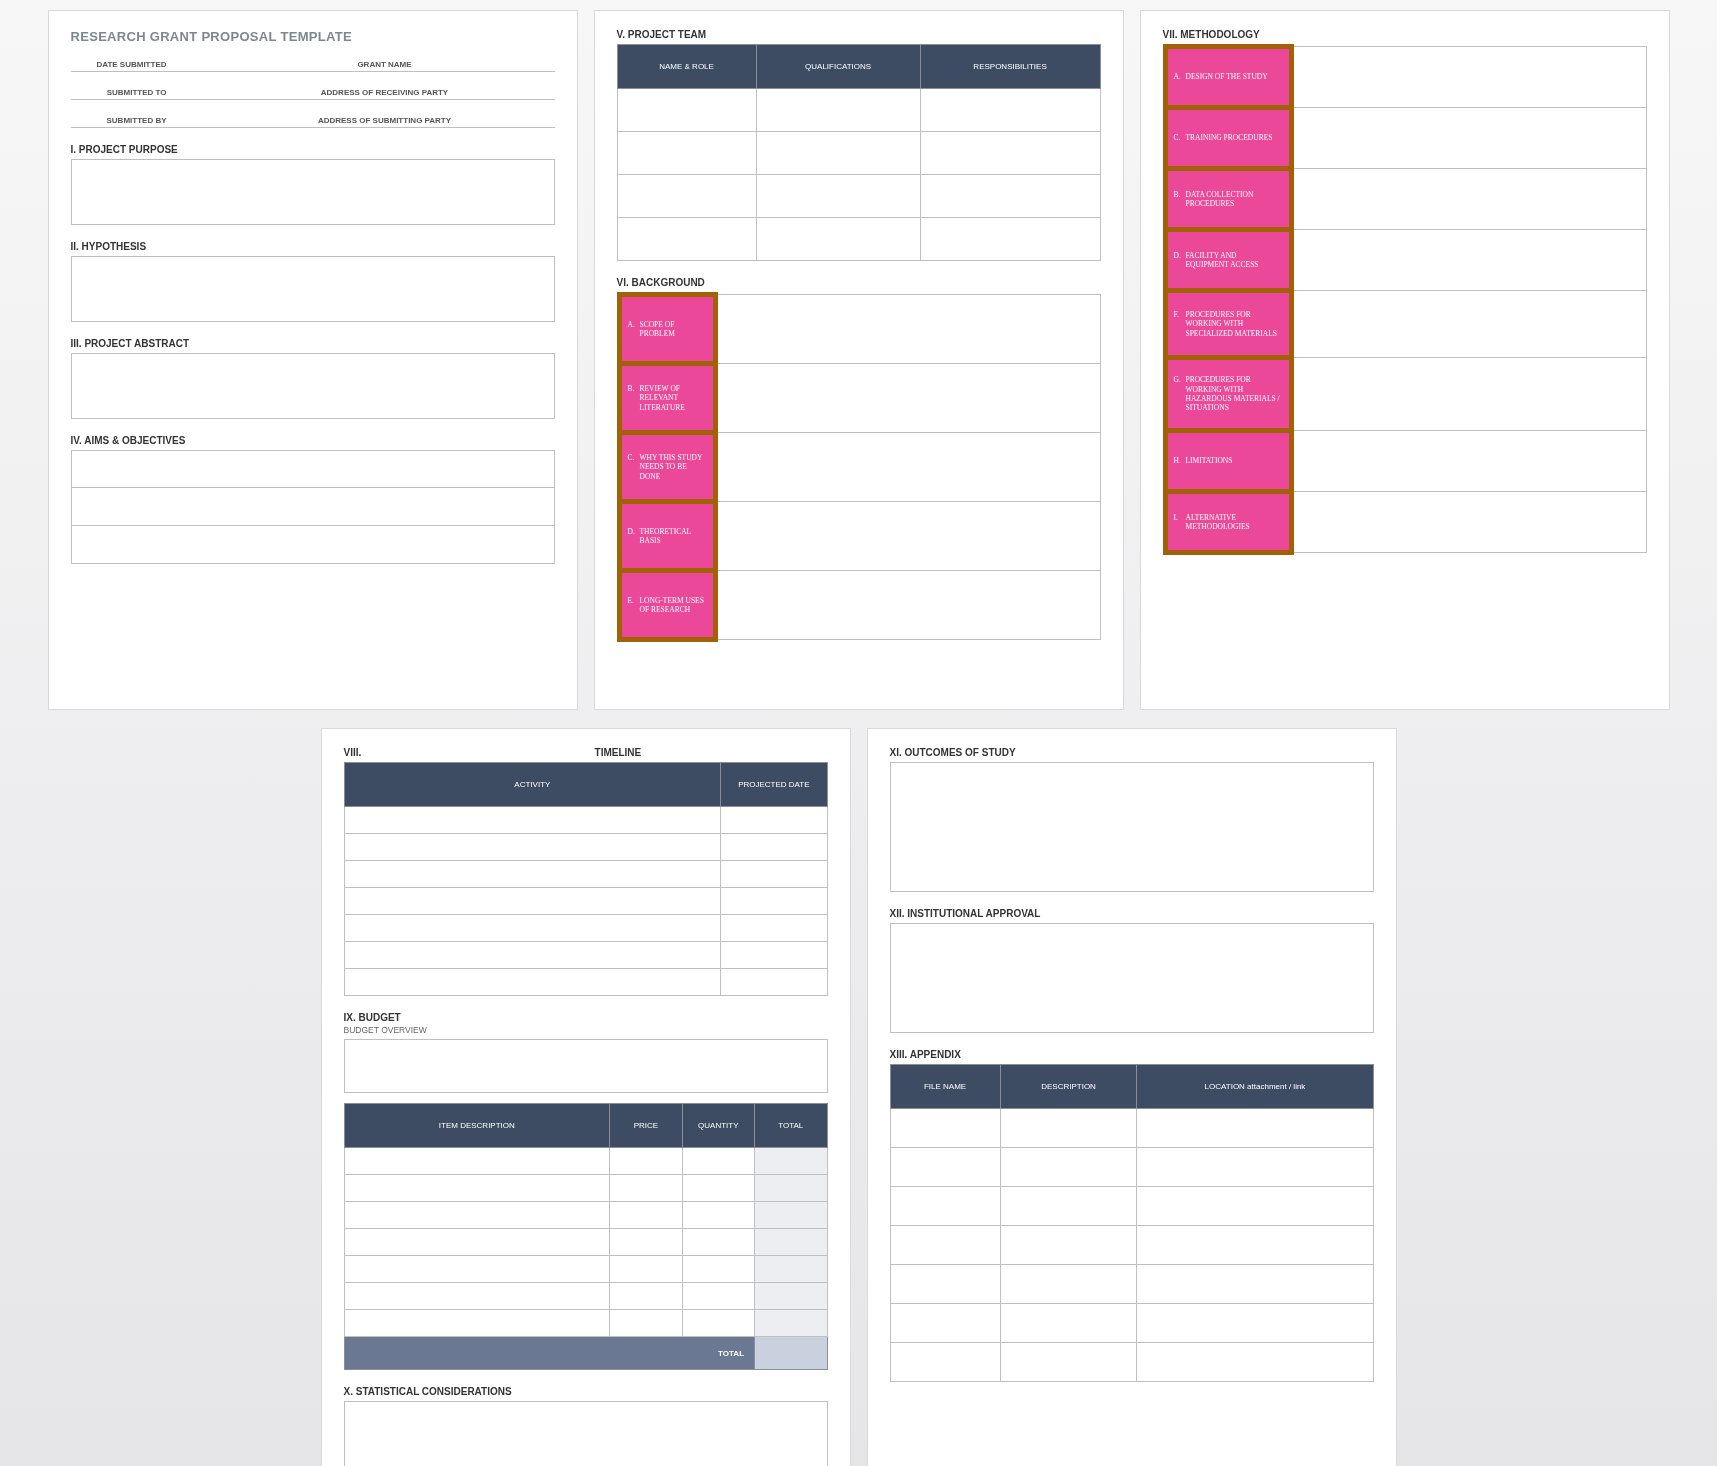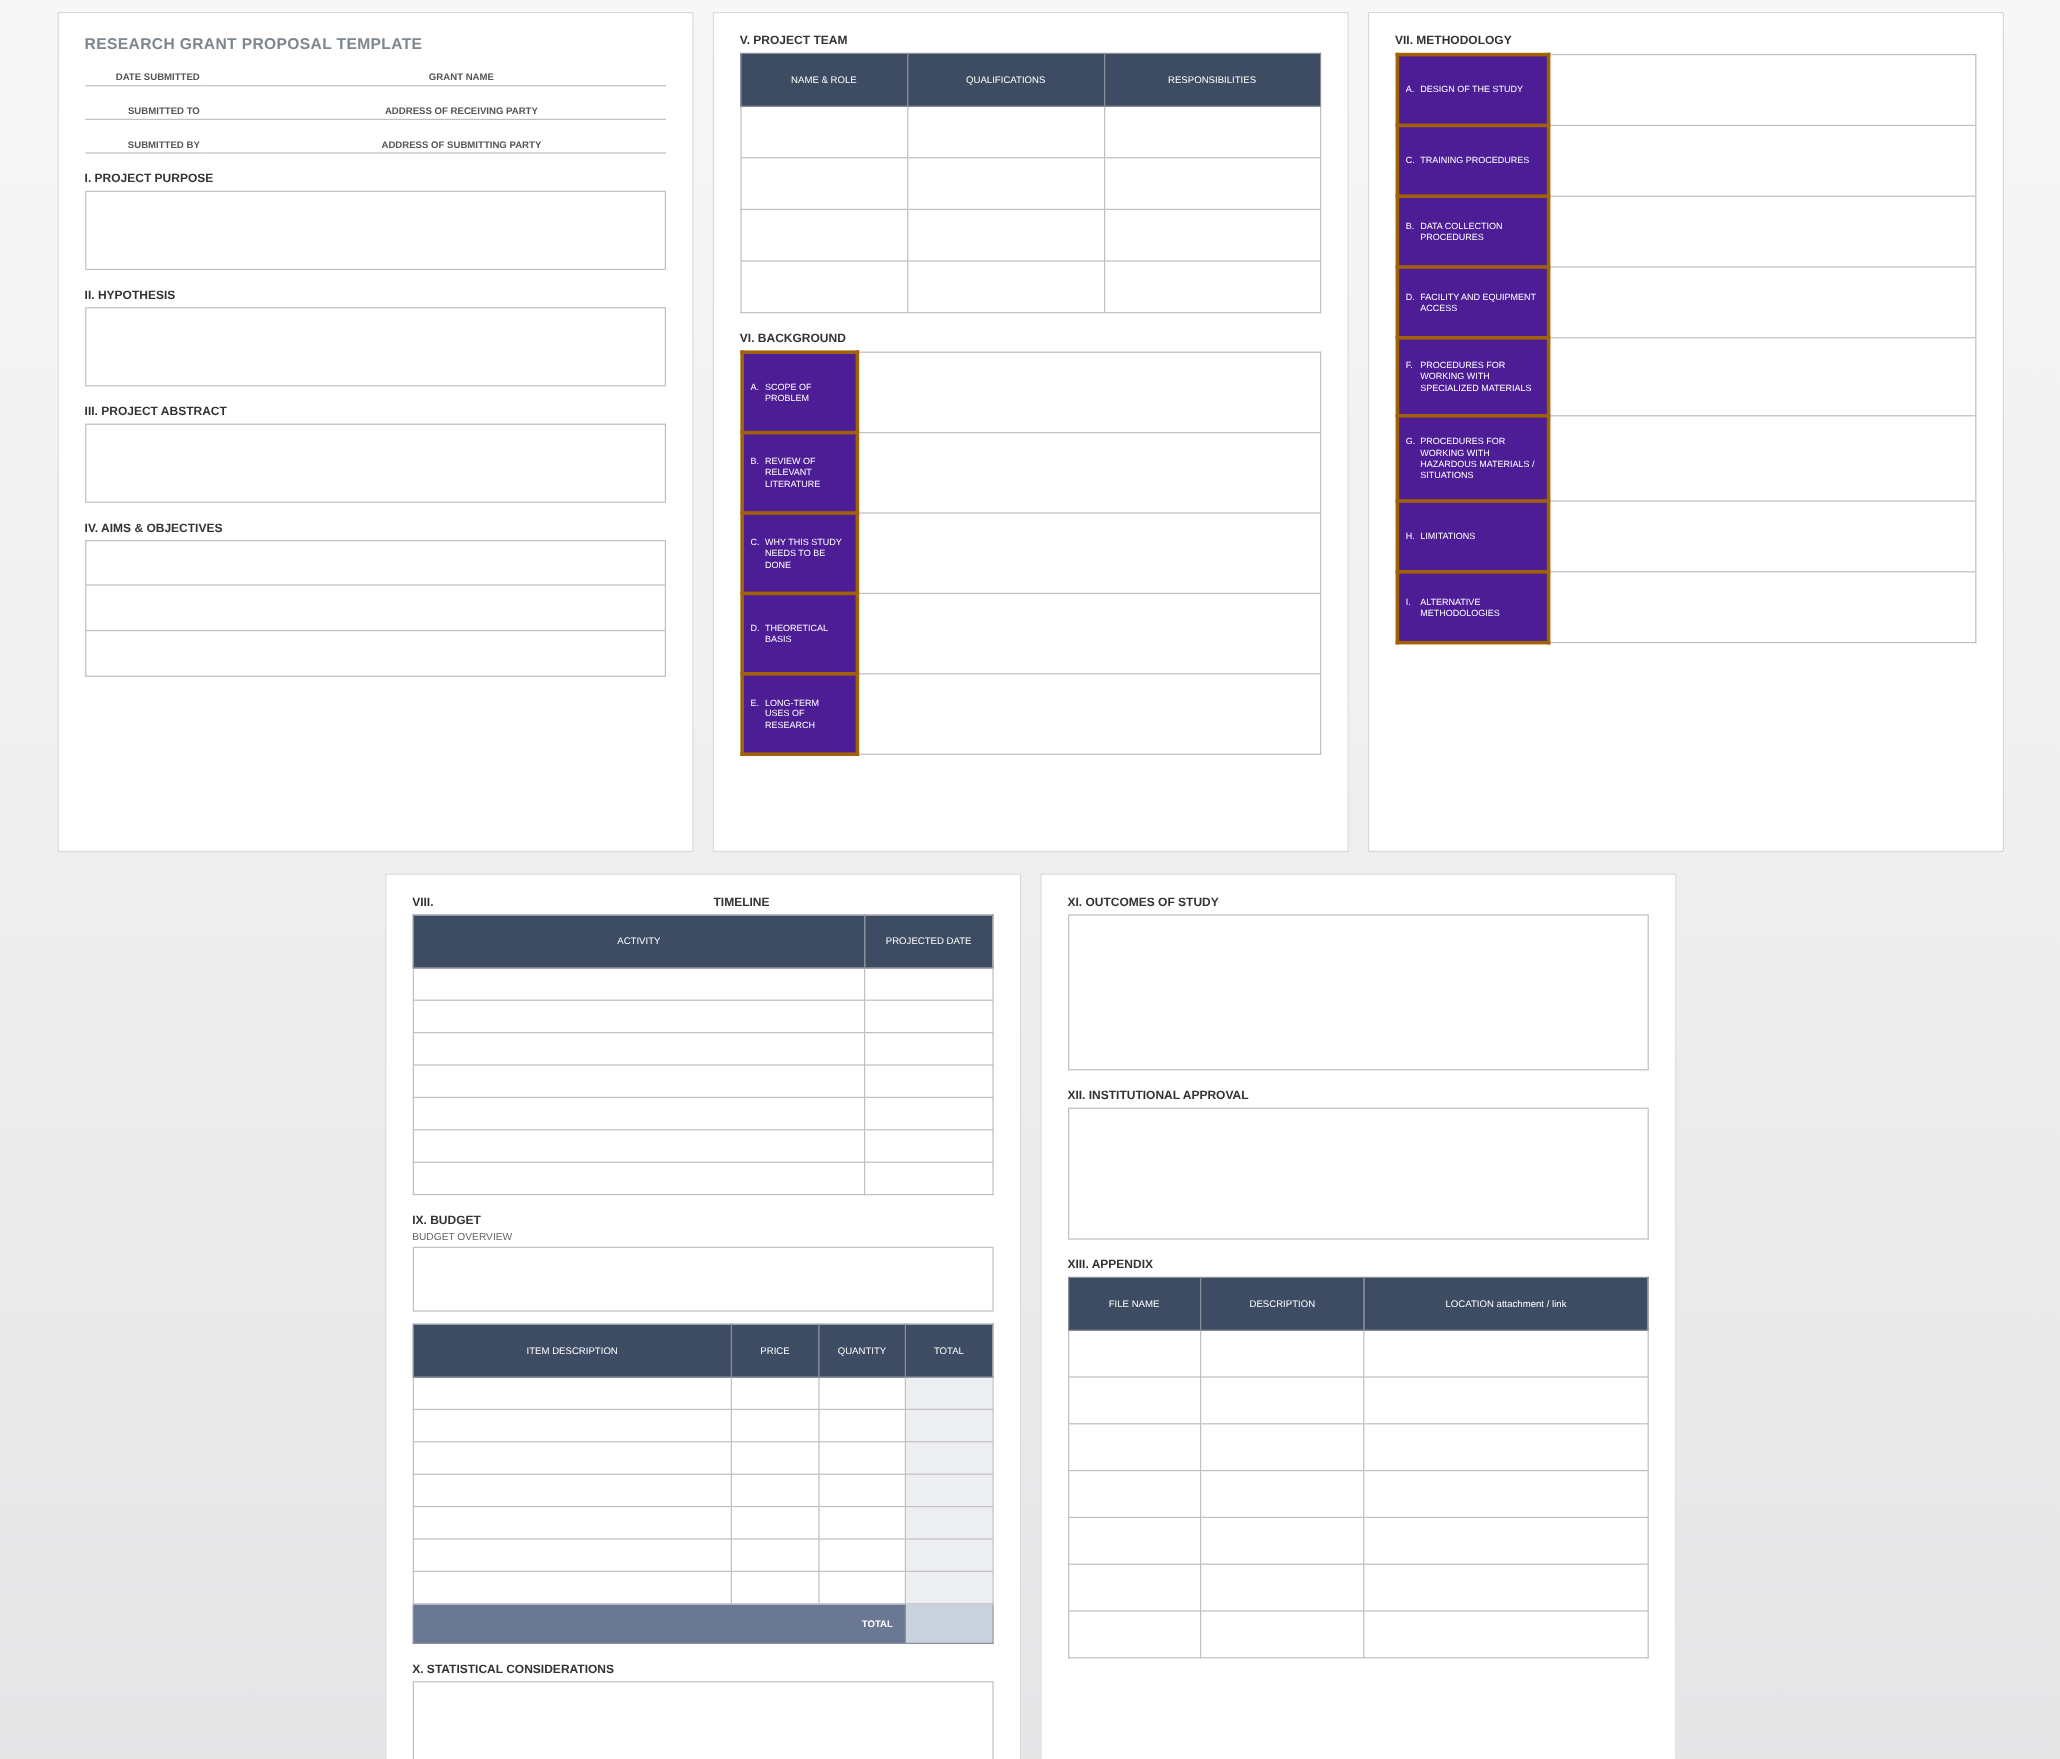--- a/index.html
+++ b/index.html
@@ -31,21 +31,21 @@
   .box{border:1px solid #bfbfc4;width:100%;box-sizing:border-box;}
   .box.h60{height:66px;}
   .box.h100{height:110px;}
   .stack .box{border-top:none;height:38px;}
   .stack .box:first-child{border-top:1px solid #bfbfc4;}
   .tbl{width:100%;border-collapse:collapse;}
   .tbl th{background:#3d4b63;color:#fff;font-size:8px;font-weight:400;padding:17px 4px;border:1px solid #8a8f99;}
   .tbl td{border:1px solid #bfbfc4;height:24px;font-size:8px;}
   .tbl td.shade{background:#eceef1;}
   .side-tbl{width:100%;border-collapse:collapse;table-layout:fixed;}
-  .side-tbl td.dark{background:#4c1d95;color:#fff;font-size:7.5px;padding:6px 6px;vertical-align:middle;border:3px solid #a16207;line-height:1.25;}
+  .side-tbl td.dark{background:#ec4899;color:#fff;font-size:7.5px;padding:6px 6px;vertical-align:middle;border:5px solid #a16207;line-height:1.25;font-family:Liberation Serif, serif;}
   .side-tbl td.dark .let{display:inline-block;width:12px;vertical-align:top;}
   .side-tbl td.dark .txt{display:inline-block;width:calc(100% - 14px);vertical-align:top;}
   .side-tbl td.blank{border:1px solid #bfbfc4;}
   .side-tbl.bg td.dark{height:52px;}
   .side-tbl.meth td.dark{height:44px;}
   .col-narrow{width:96px;}
   .col-wide{width:auto;}
   .budget-total td{background:#6b7893;color:#fff;font-size:8px;padding:4px;border:1px solid #8a8f99;text-align:right;font-weight:700;}
   .budget-total td.lbl{text-align:right;padding-right:10px;}
 </style>

